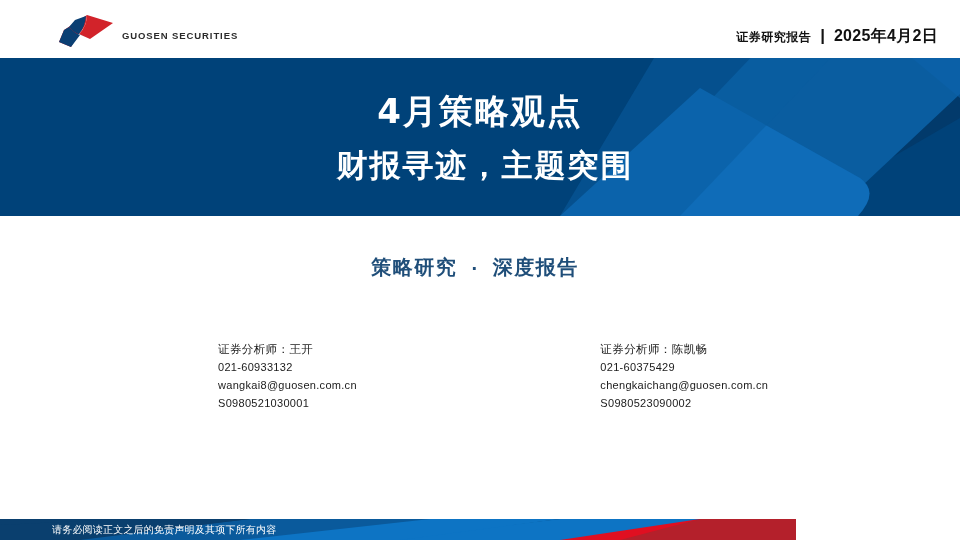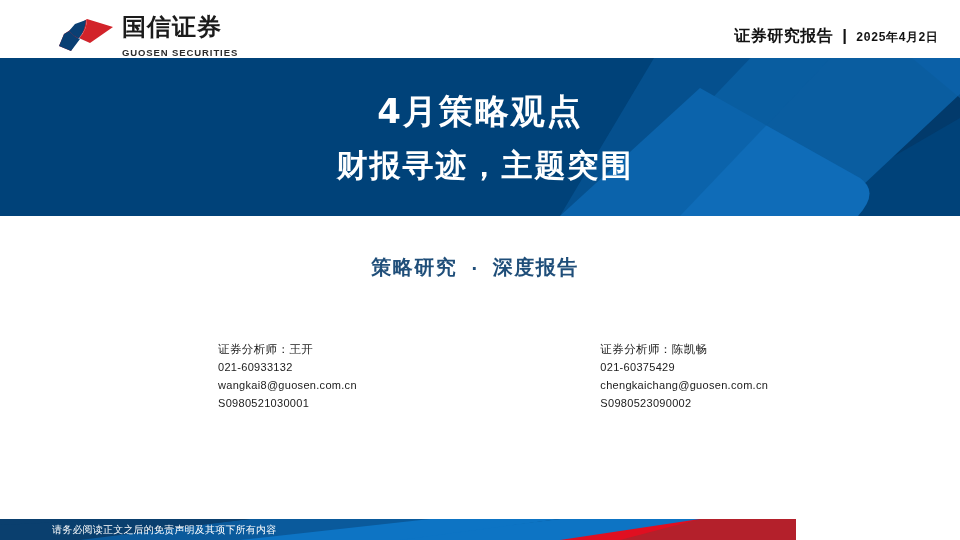--- a/index.html
+++ b/index.html
@@ -72,31 +72,31 @@
     right: 22px;
     top: 26px;
     display: flex;
     align-items: baseline;
     font-weight: bold;
     color: #121212;
     white-space: nowrap;
   }
   .header-kind {
     font-family: "DejaVu Sans", "Liberation Sans", sans-serif;
-    font-size: 16px;
+    font-size: 12px;
     letter-spacing: 0.5px;
   }
   .header-sep {
     font-size: 17px;
     margin: 0 9px;
     color: #121212;
   }
   .header-date {
-    font-family: Liberation Mono, monospace;
-    font-size: 12px;
+    font-family: Liberation Sans, sans-serif;
+    font-size: 16px;
     letter-spacing: 0.3px;
   }
 
   
   .hero {
     position: absolute;
     left: 0; top: 58px;
     width: 960px;
     height: 158px;
     background: #701a75;
@@ -231,21 +231,20 @@
     <div class="logo-block">
       <div class="logo-mark">
         <svg width="58" height="36" viewBox="0 0 58 36" xmlns="http://www.w3.org/2000/svg">
           <path d="M30 1 L56 9 L33 25 L22 20 Q30 12 30 1 Z" fill="#d2232a"></path>
           <path d="M30 1 Q30 13 21 20 L14 33 L2 28 L7 16 Z" fill="#d2232a"></path>
           <path d="M7 16 L2 28 L14 33 L23 21 Q16 18 12 13 Z" fill="#0a3f73"></path>
           <path d="M12 13 Q17 19 24 21 L33 25 L22 20 Q28 13 29 2 L18 6 Z" fill="#0a3f73"></path>
         </svg>
       </div>
       <div class="logo-text">
-        <div class="logo-cn">国信证券</div>
         <div class="logo-en">GUOSEN SECURITIES</div>
       </div>
     </div>
 
     <div class="header-right">
       <span class="header-kind">证券研究报告</span>
       <span class="header-sep">|</span>
       <span class="header-date">2025年4月2日</span>
     </div>
   </div>

